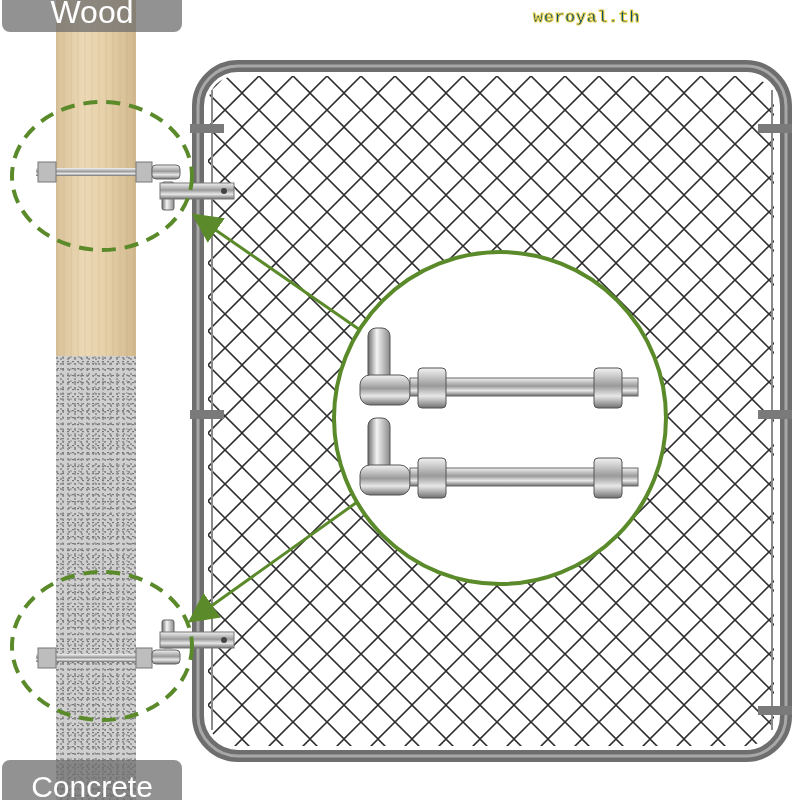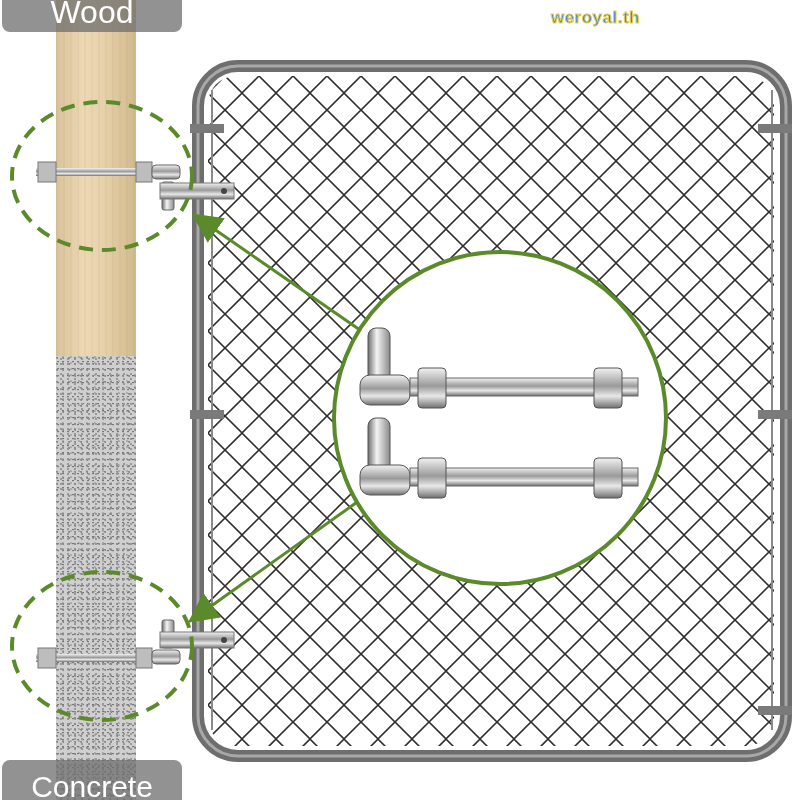--- a/index.html
+++ b/index.html
@@ -14,22 +14,22 @@
     background-image:
       radial-gradient(circle at 20% 30%,#8a8a8a 0.8px,transparent 1.2px),
       radial-gradient(circle at 70% 60%,#999 0.8px,transparent 1.2px),
       radial-gradient(circle at 40% 80%,#777 0.7px,transparent 1.1px),
       radial-gradient(circle at 85% 20%,#aaa 0.9px,transparent 1.3px);
     background-size:6px 6px,7px 5px,5px 7px,8px 6px;}
   .label-box{position:absolute;left:2px;width:180px;height:40px;background:rgba(110,110,110,.75);
     border-radius:8px;color:#fff;font-size:32px;display:flex;align-items:center;justify-content:center;}
   .label-wood{top:-8px;}
   .label-concrete{top:760px;height:48px;font-size:30px;align-items:flex-start;padding-top:10px;box-sizing:border-box;}
-  .watermark{position:absolute;right:4px;top:8px;font-family:Liberation Sans, sans-serif;font-weight:bold;
-    font-size:17px;color:#3b82f6;-webkit-text-stroke:1px #e8d24a;letter-spacing:.5px;}
+  .watermark{position:absolute;right:4px;top:8px;font-family:Liberation Mono, monospace;font-weight:bold;
+    font-size:17px;color:#0c4a6e;-webkit-text-stroke:1px #e8d24a;letter-spacing:.5px;}
   svg{position:absolute;left:0;top:0;}
 </style>
 </head>
 <body>
 
 <div class="scene">
 
   <div class="post-wood"></div>
   <div class="post-concrete"></div>
 

